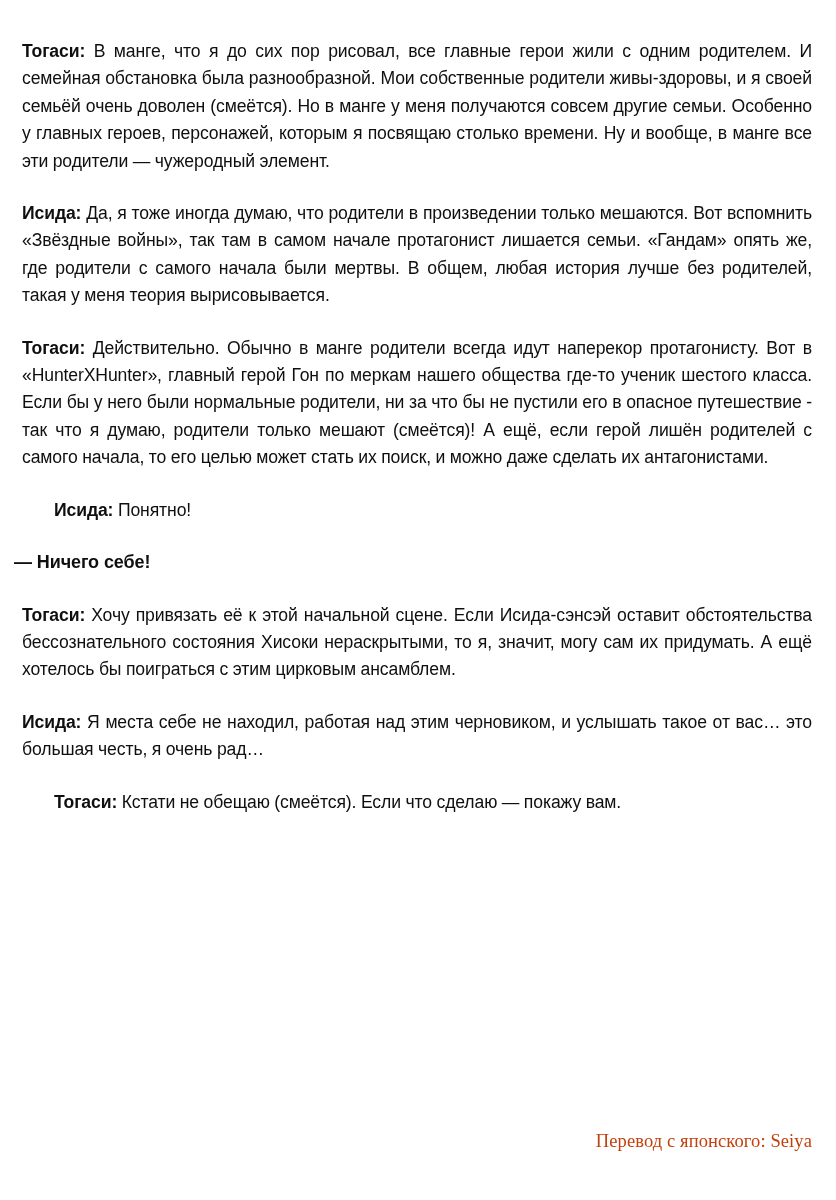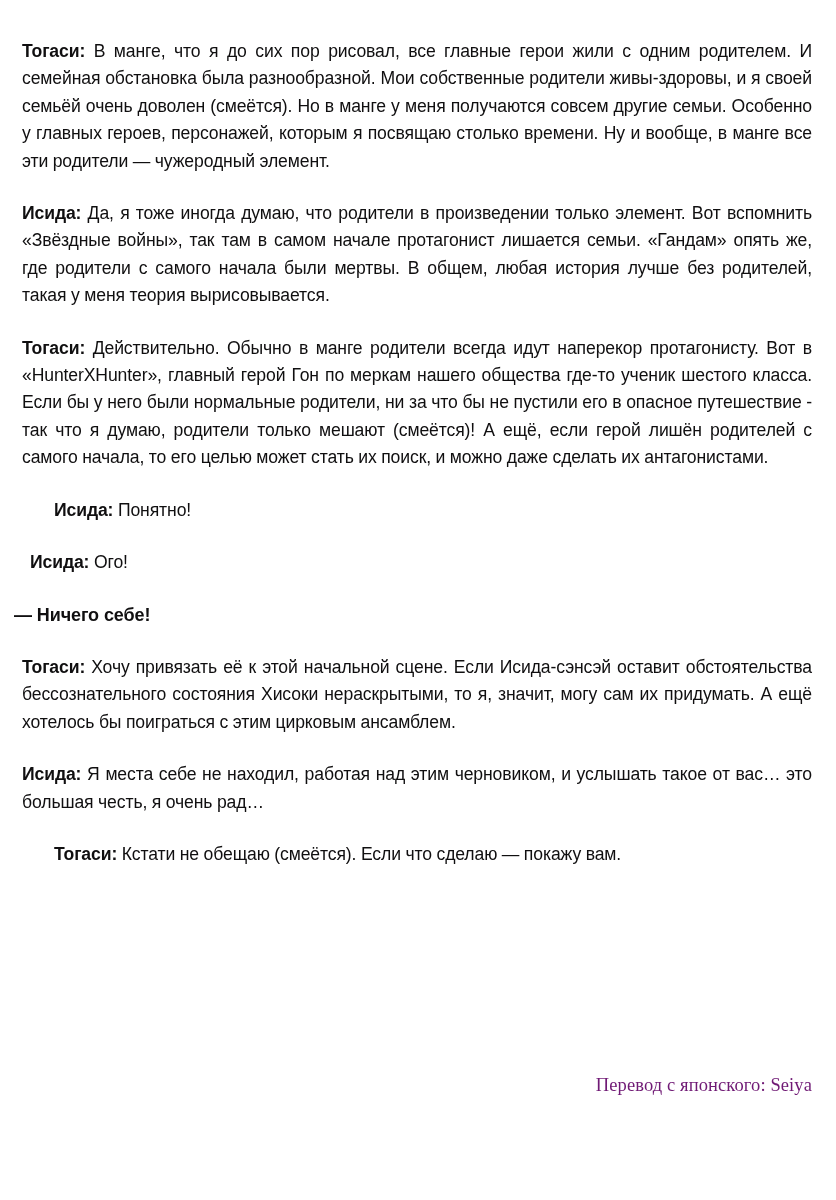--- a/index.html
+++ b/index.html
@@ -59,57 +59,54 @@
     text-align: left;
     letter-spacing: -0.1px;
   }
   .short {
     text-align: left;
     margin-left: 32px;
   }
   .credit {
     position: absolute;
     right: 24px;
-    top: 1073px;
+    top: 1129px;
     width: 500px;
     text-align: right;
     font-family: "Liberation Serif", "DejaVu Serif", serif;
     font-size: 18.5px;
     line-height: 24px;
-    color: #701a75;
+    color: #c2410c;
     letter-spacing: 0.1px;
   }
 </style>
 </head>
 <body>
 
 <div class="page">
 
   <div class="content">
 
     <p class="para">
       <span class="speaker">Тогаси:</span><span> В манге, что я до сих пор рисовал, все главные герои жили с одним родителем. И семейная обстановка была разнообразной. Мои собственные родители живы-здоровы, и я своей семьёй очень доволен (смеётся). Но в манге у меня получаются совсем другие семьи. Особенно у главных героев, персонажей, которым я посвящаю столько времени. Ну и вообще, в манге все эти родители — чужеродный элемент.</span>
     </p>
 
     <p class="para">
-      <span class="speaker">Исида:</span><span> Да, я тоже иногда думаю, что родители в произведении только элемент. Вот вспомнить «Звёздные войны», так там в самом начале протагонист лишается семьи. «Гандам» опять же, где родители с самого начала были мертвы. В общем, любая история лучше без родителей, такая у меня теория вырисовывается.</span>
+      <span class="speaker">Исида:</span><span> Да, я тоже иногда думаю, что родители в произведении только мешаются. Вот вспомнить «Звёздные войны», так там в самом начале протагонист лишается семьи. «Гандам» опять же, где родители с самого начала были мертвы. В общем, любая история лучше без родителей, такая у меня теория вырисовывается.</span>
     </p>
 
     <p class="para">
       <span class="speaker">Тогаси:</span><span> Действительно. Обычно в манге родители всегда идут наперекор протагонисту. Вот в «HunterXHunter», главный герой Гон по меркам нашего общества где-то ученик шестого класса. Если бы у него были нормальные родители, ни за что бы не пустили его в опасное путешествие - так что я думаю, родители только мешают (смеётся)! А ещё, если герой лишён родителей с самого начала, то его целью может стать их поиск, и можно даже сделать их антагонистами.</span>
     </p>
 
     <p class="para short">
       <span class="speaker">Исида:</span><span> Понятно!</span>
     </p>
 
 
-    <p class="para para-indent">
-      <span class="speaker">Исида:</span><span> Ого!</span>
-    </p>
 
     <p class="shout">— Ничего себе!</p>
 
     <p class="para">
       <span class="speaker">Тогаси:</span><span> Хочу привязать её к этой начальной сцене. Если Исида-сэнсэй оставит обстоятельства бессознательного состояния Хисоки нераскрытыми, то я, значит, могу сам их придумать. А ещё хотелось бы поиграться с этим цирковым ансамблем.</span>
     </p>
 
     <p class="para">
       <span class="speaker">Исида:</span><span> Я места себе не находил, работая над этим черновиком, и услышать такое от вас… это большая честь, я очень рад…</span>
     </p>

